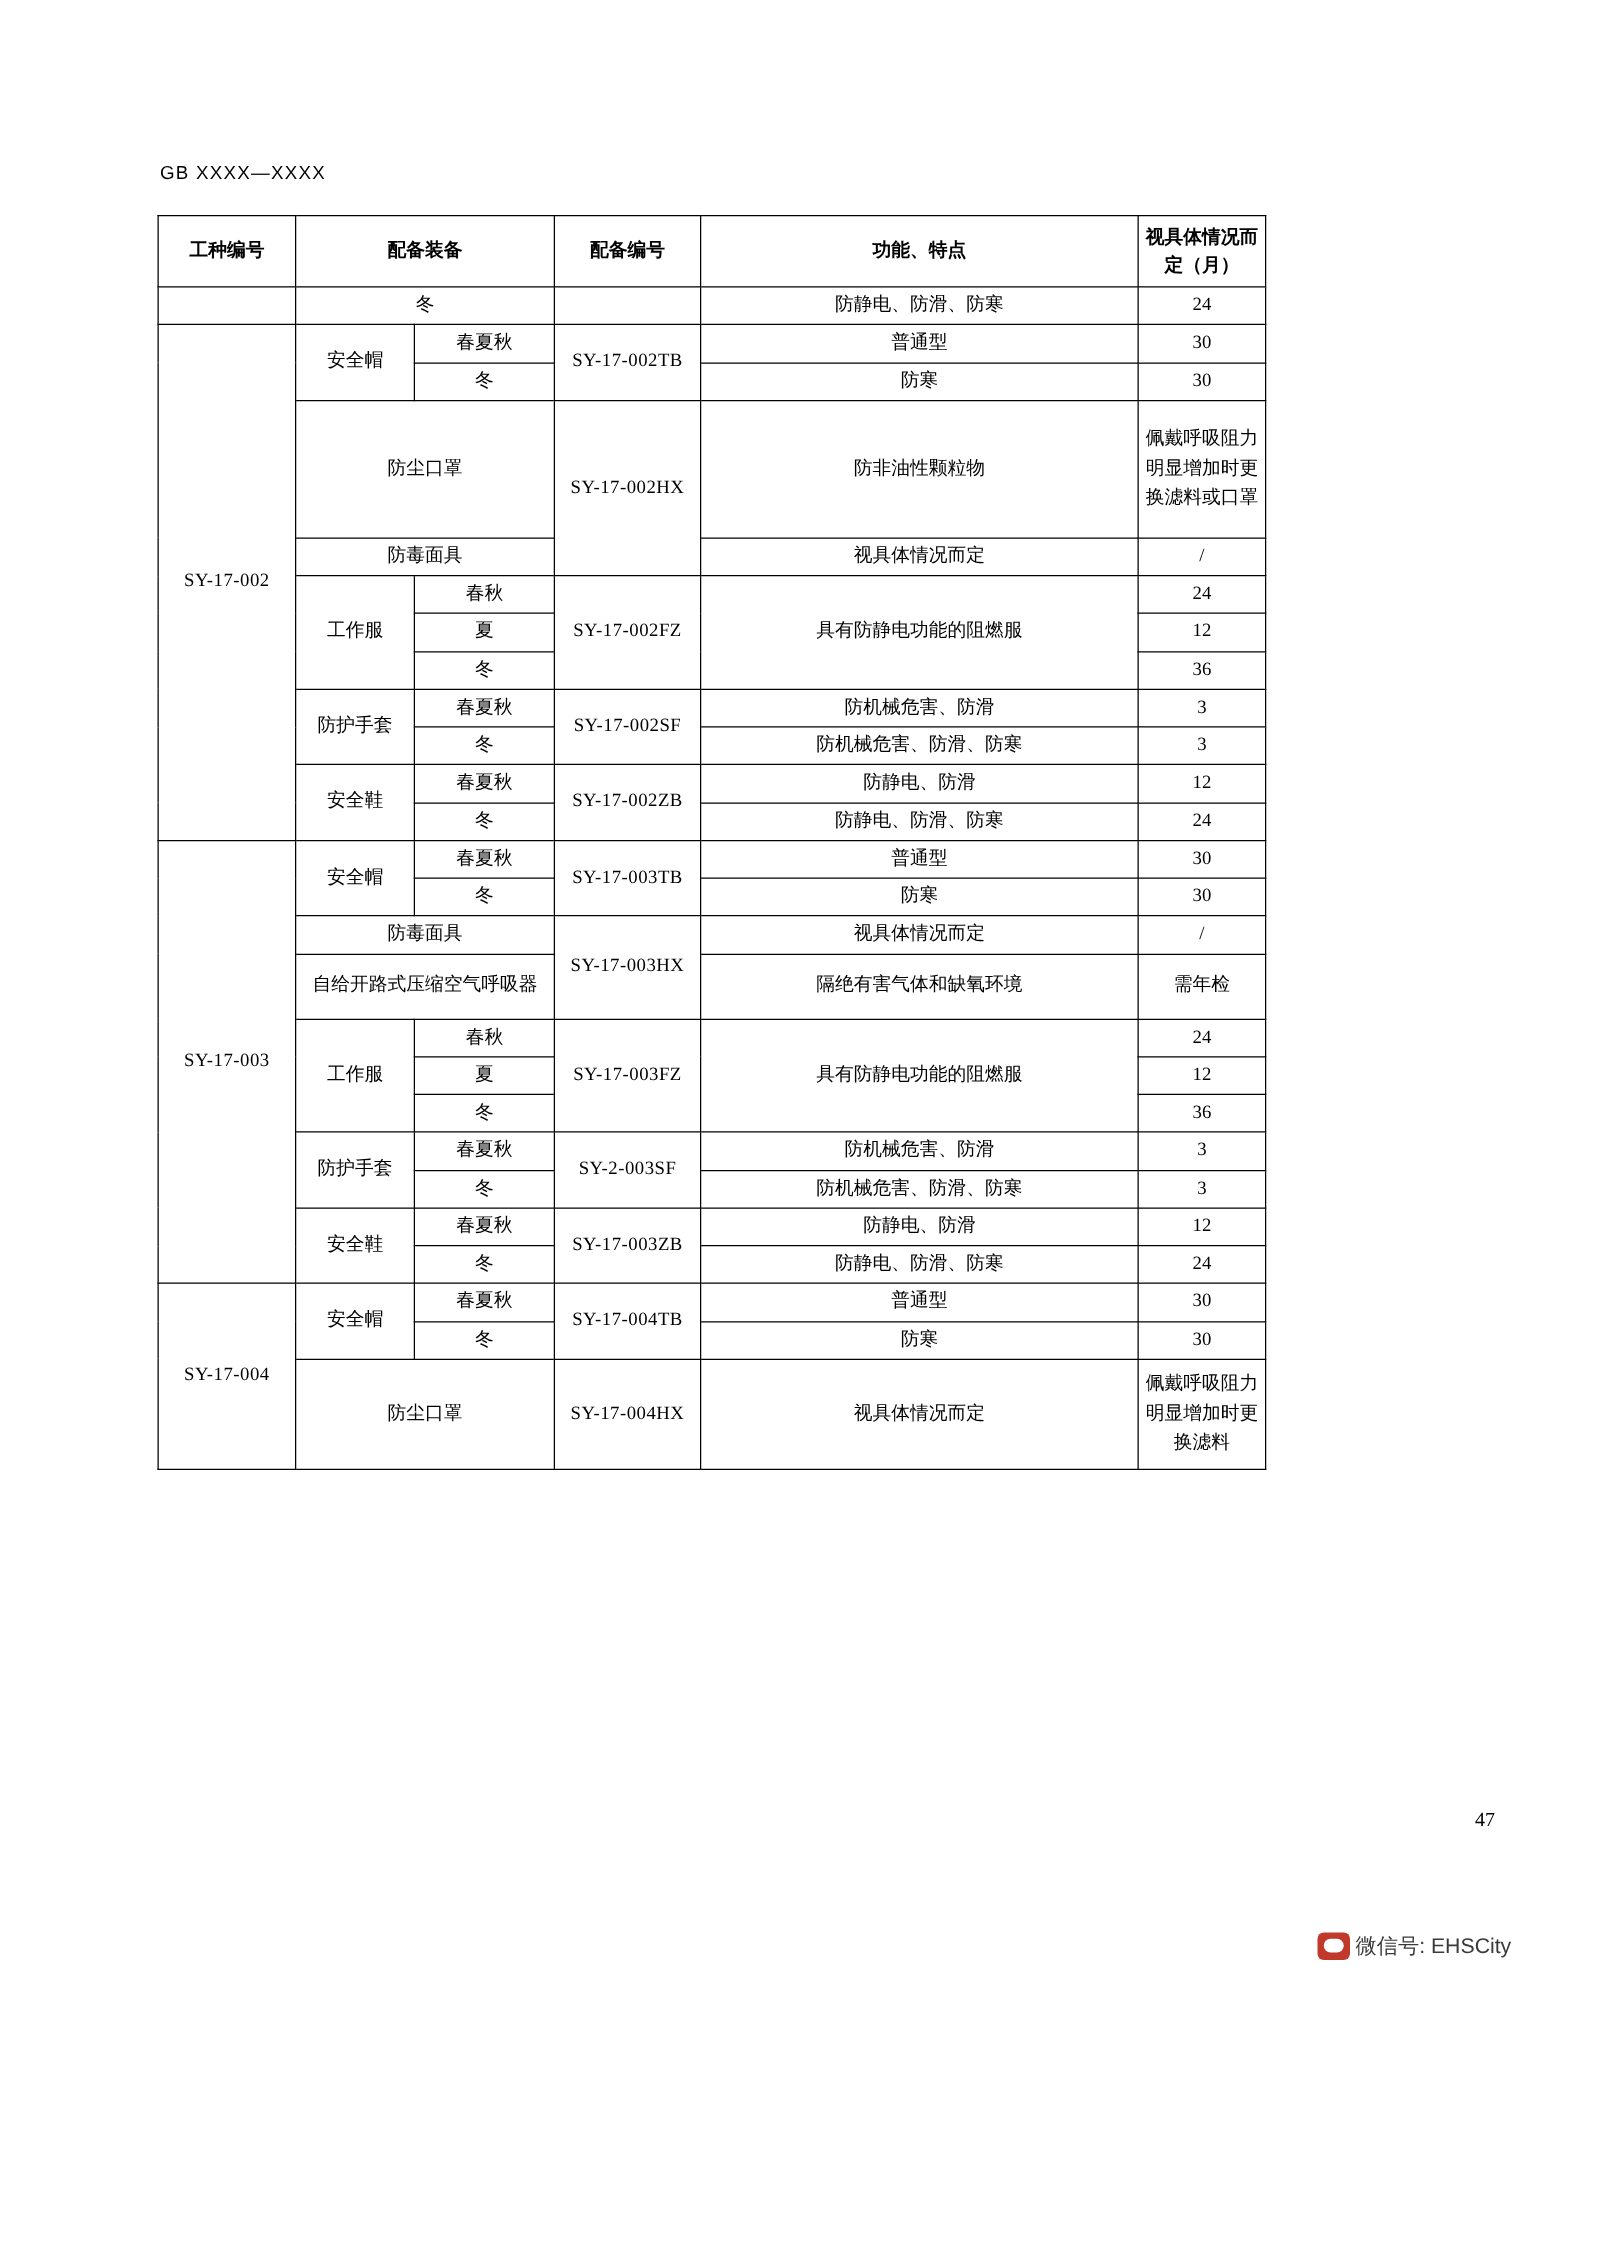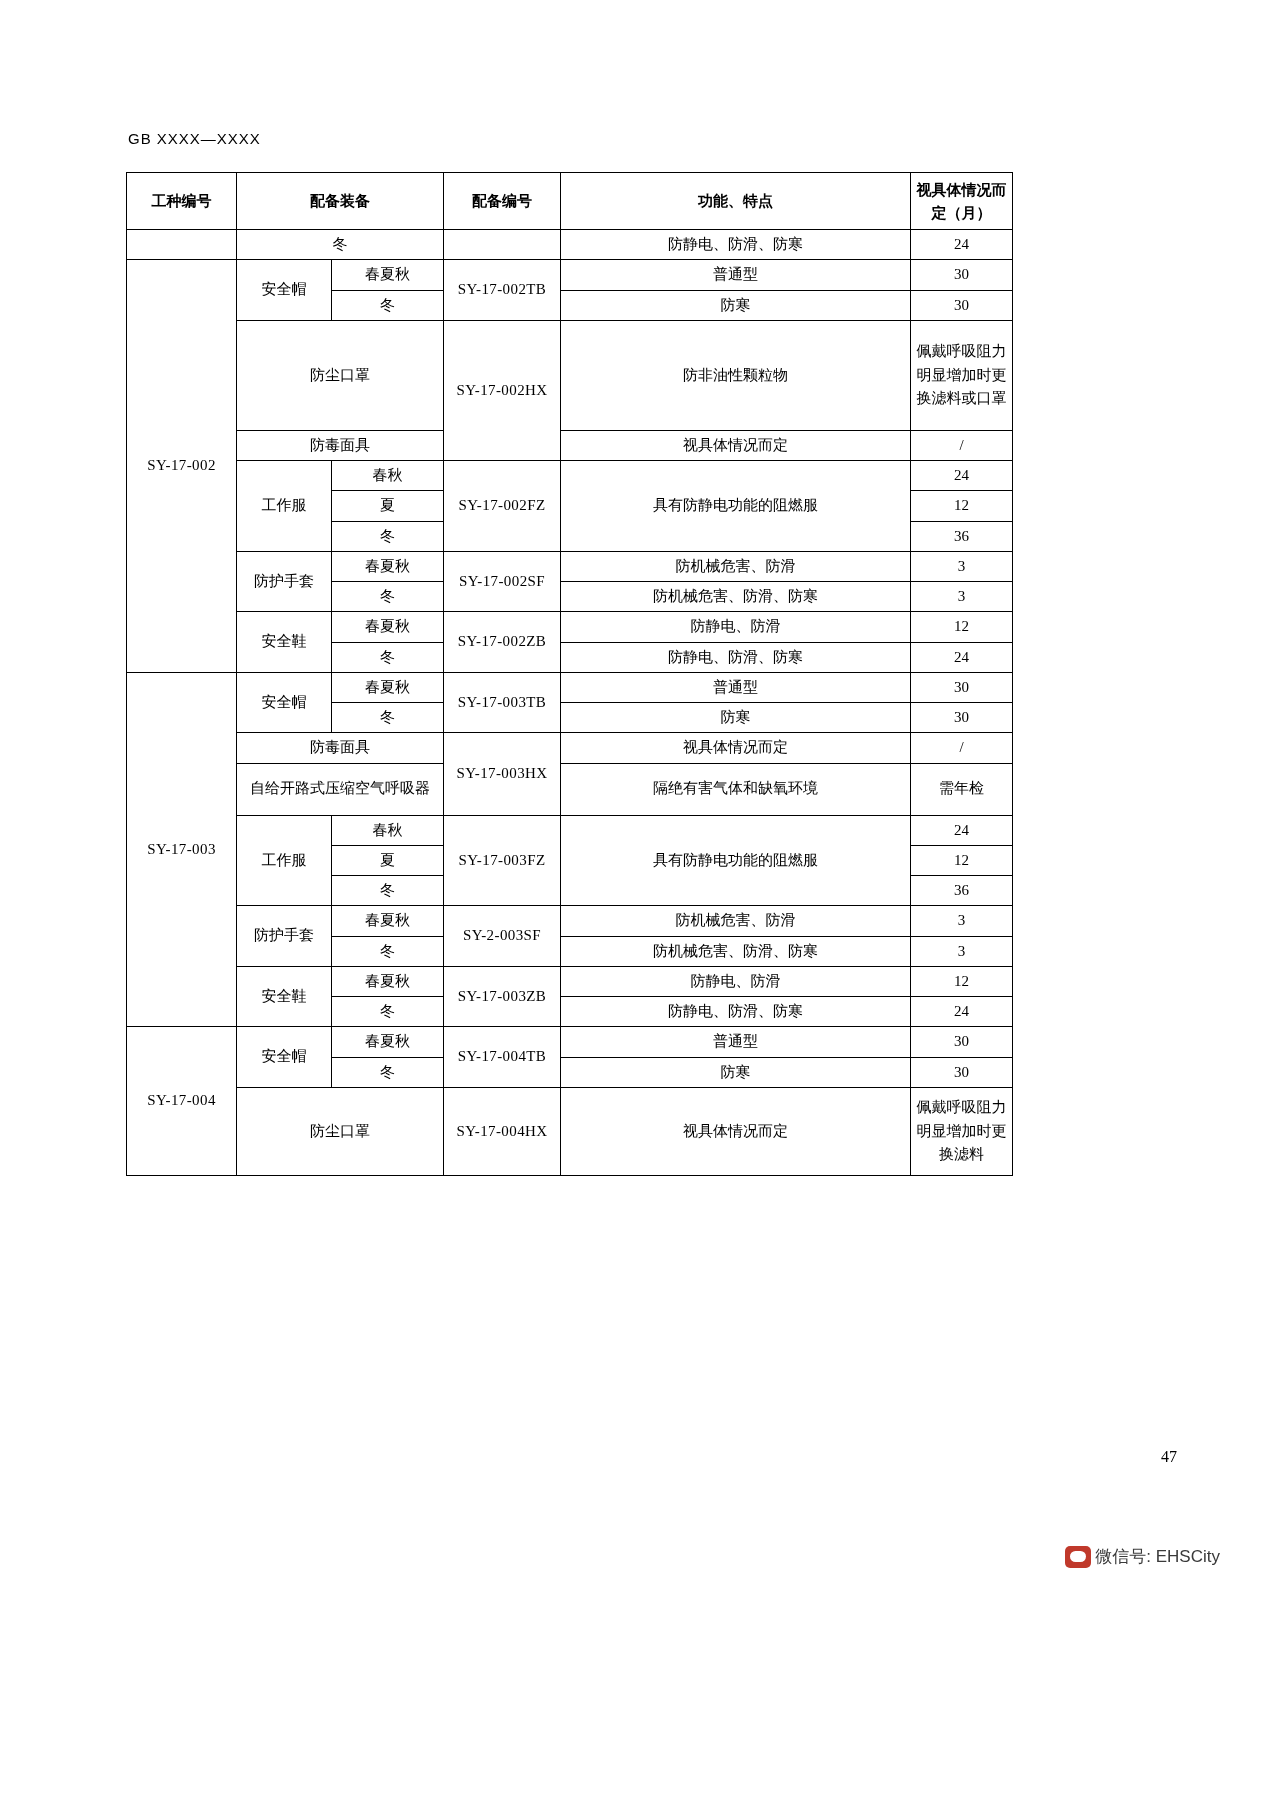--- a/index.html
+++ b/index.html
@@ -62,28 +62,28 @@
   .code {
     font-family: "Liberation Serif", serif;
     letter-spacing: 0.4px;
   }
   .small-wrap {
     line-height: 1.5;
     font-family: "Liberation Sans", sans-serif;
   }
   .page-number {
     position: absolute;
-    right: 103px;
+    right: 84px;
     top: 1448px;
     font-size: 16px;
     font-family: "Liberation Serif", serif;
   }
   .watermark {
     position: absolute;
-    right: 60px;
+    right: 71px;
     top: 1545px;
     display: flex;
     align-items: center;
     gap: 4px;
     font-family: "Liberation Sans", sans-serif;
     font-size: 17px;
     color: #3a3a3a;
     padding-left: 40px;
   }
   .wechat-badge {

